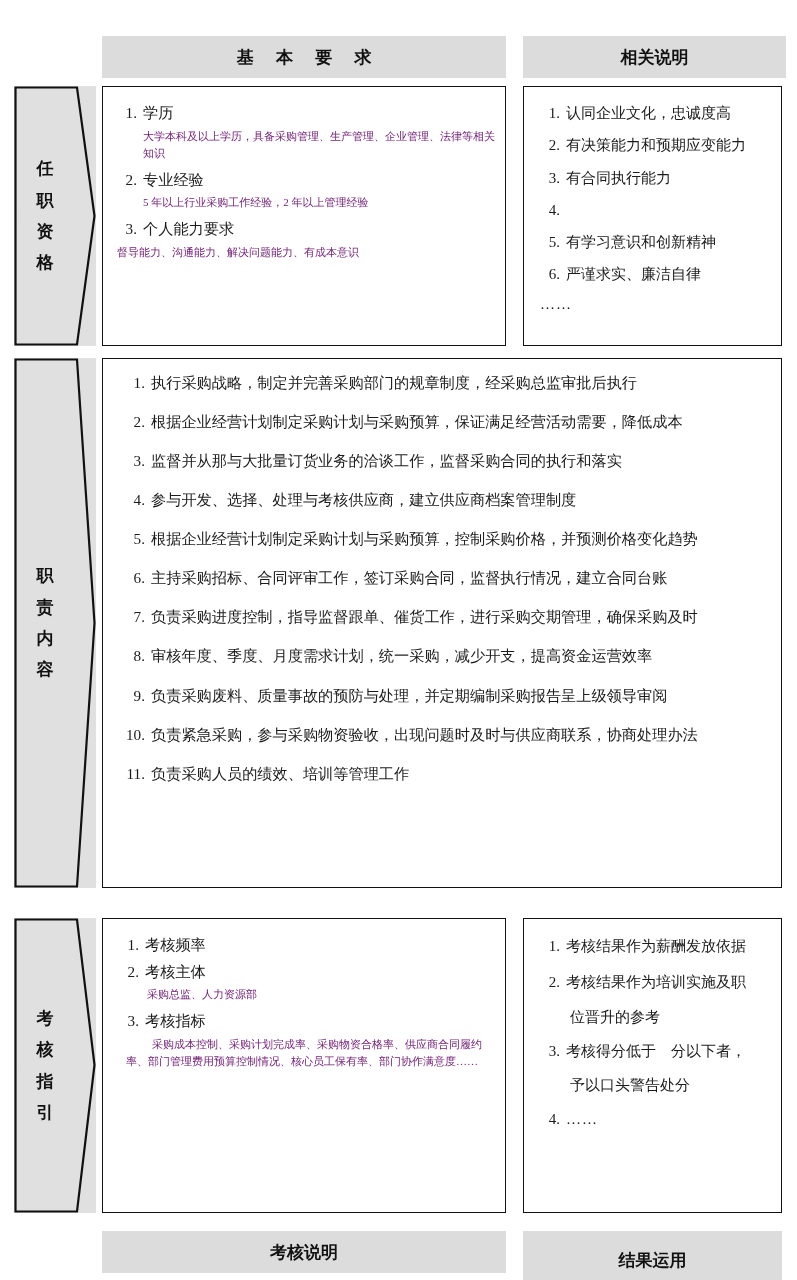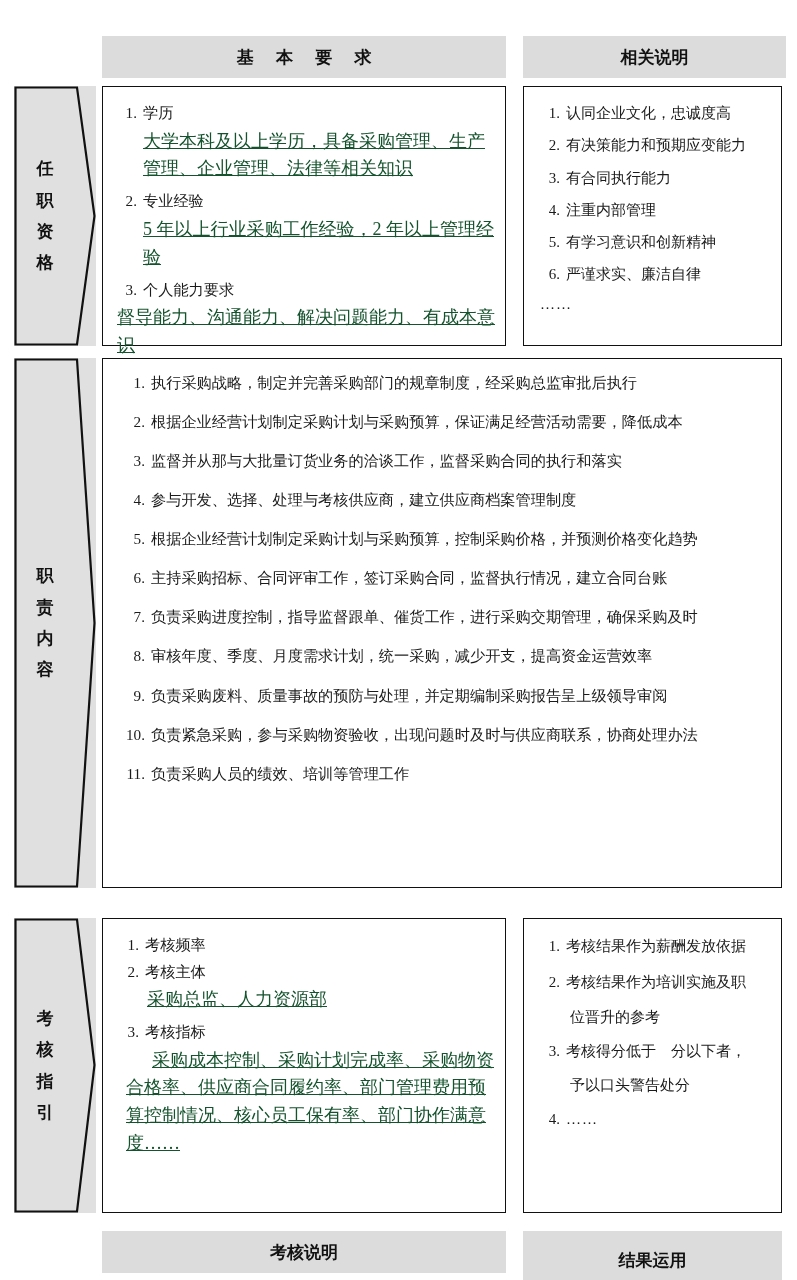--- a/index.html
+++ b/index.html
@@ -65,24 +65,23 @@
     color:#1b1b1b;
   }
   .li .num{
     flex:0 0 auto;
     text-align:right;
     font-family:"Liberation Serif","DejaVu Serif",serif;
     margin-right:6px;
   }
   .li .txt{flex:1 1 auto;}
   .sub{
-    font-size:18px;
+    font-size:11px;
     line-height:1.55;
-    color:#14532d;
-    text-decoration:underline;
+    color:#701a75;
   }
 
   
   #qual-left .inner{padding:14px 10px 6px 14px;}
   #qual-left .li{margin-bottom:3px;}
   #qual-left .li .num{width:20px;}
   #qual-left .sub.indent{margin:0 0 6px 26px;}
   #qual-left .sub.flush{margin:0 0 0 0;}
 
   
@@ -162,21 +161,20 @@
       <div class="li">
         <span class="num">2.</span>
         <span class="txt">有决策能力和预期应变能力</span>
       </div>
       <div class="li">
         <span class="num">3.</span>
         <span class="txt">有合同执行能力</span>
       </div>
       <div class="li">
         <span class="num">4.</span>
-        <span class="txt">注重内部管理</span>
       </div>
       <div class="li">
         <span class="num">5.</span>
         <span class="txt">有学习意识和创新精神</span>
       </div>
       <div class="li">
         <span class="num">6.</span>
         <span class="txt">严谨求实、廉洁自律</span>
       </div>
       <div class="dots">……</div>

